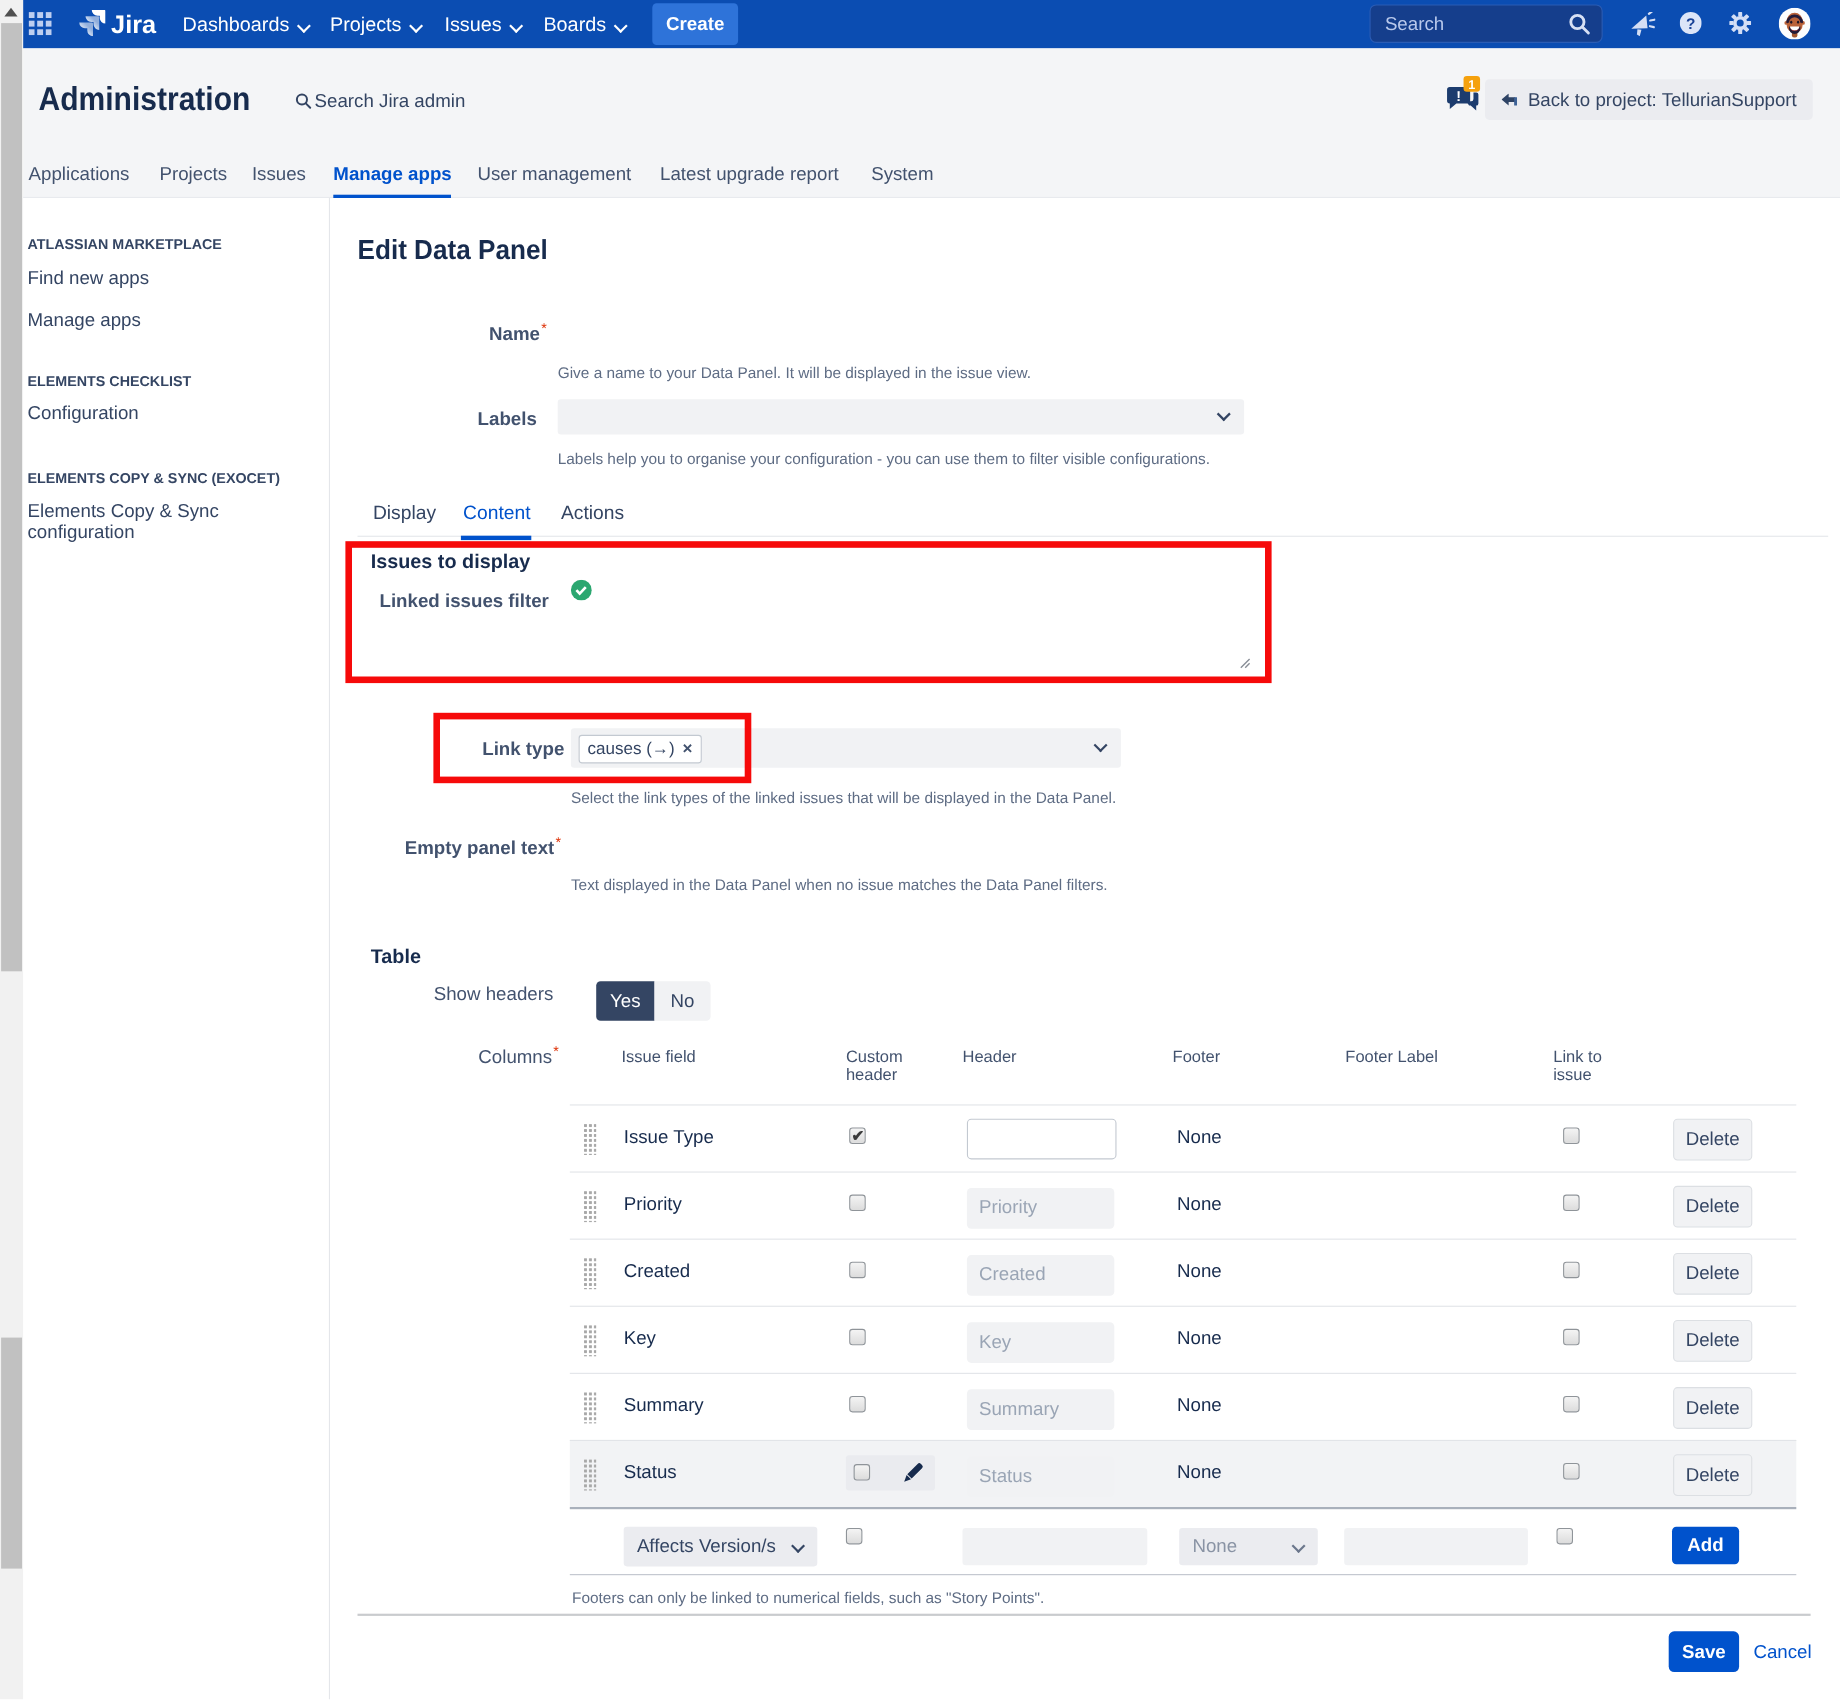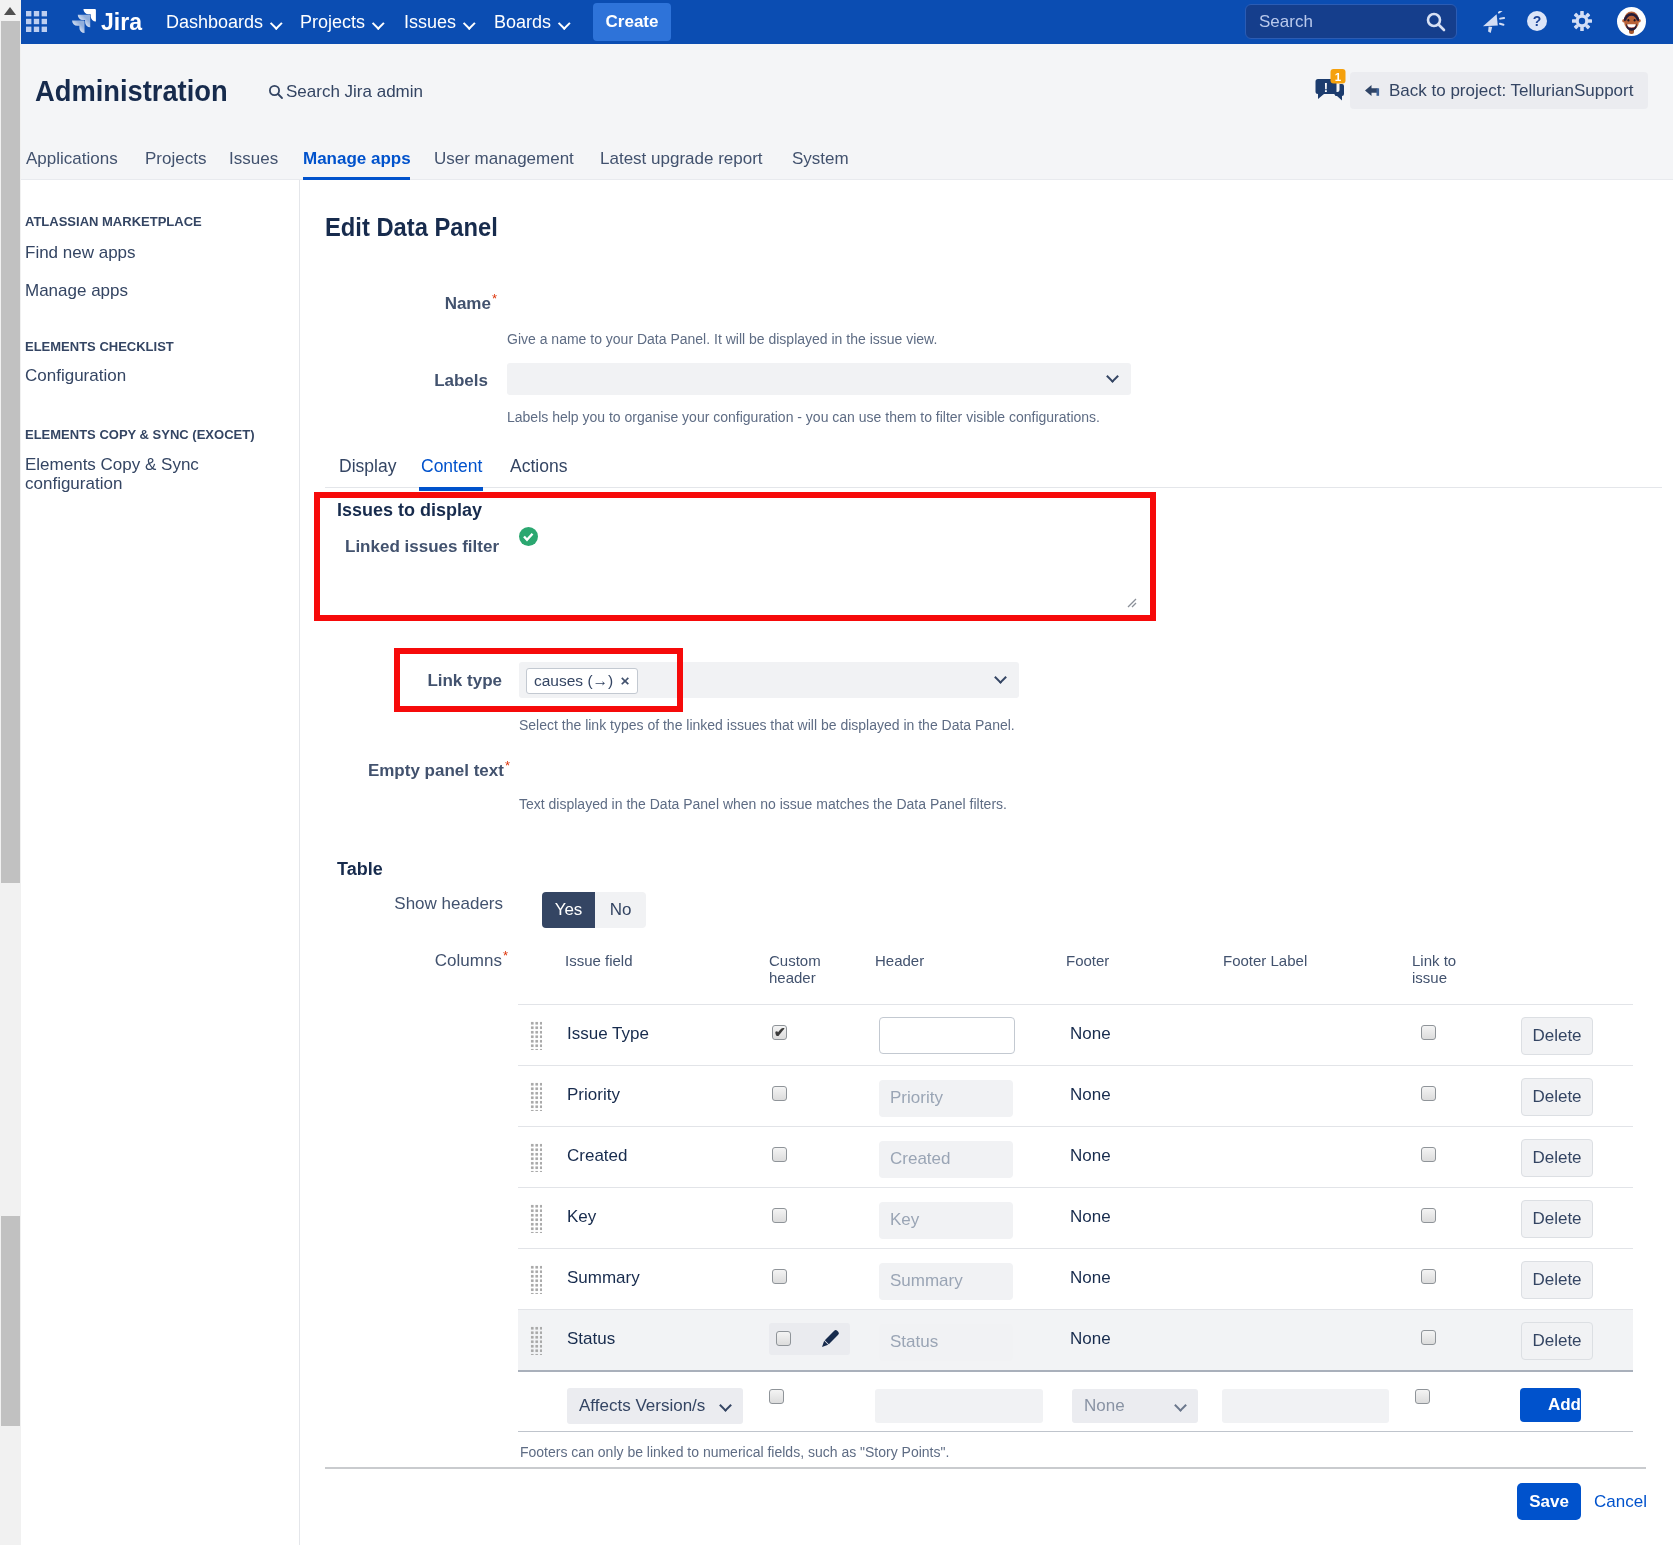--- a/index.html
+++ b/index.html
@@ -228,21 +228,21 @@
   <div class="flabel" style="left:0; width:199px; top:357px;">Linked issues filter</div>
   <svg class="m" style="left:219px; top:347px;" width="19" height="19" viewBox="0 0 19 19">
     <circle cx="9.5" cy="9.5" r="9.5" fill="#2BA770"></circle>
     <path d="M5 9.5 l3 3.2 5.5-6" fill="none" stroke="#fff" stroke-width="2.4"></path>
   </svg>
   <svg class="m" style="left:827px; top:418px;" width="10" height="10" viewBox="0 0 10 10">
     <path d="M9 1 L1 9 M9 5 L5 9" stroke="#8a8f98" stroke-width="1.3" fill="none"></path>
   </svg>
 
   <div class="redbox" style="left:94px; top:468px; width:289px; height:64px;"></div>
-  <div class="flabel" style="left:0; width:202px; top:491px;">Link type</div>
+  <div class="flabel" style="left:11px; width:202px; top:491px;">Link type</div>
   <div class="gsel" style="left:219px; top:482px; width:500px; height:36px;">
       <span class="schev"></span>
     </div>
   <div class="m" style="left:226px; top:488px; height:26px; background:#fff; border:1px solid #c3c9d1; border-radius:3px; font-size:15.5px; color:#344563; line-height:24px; padding:0 7px;">causes (→) <span style="font-weight:700; color:#42526E; margin-left:3px;">×</span></div>
   <div class="fdesc" style="left:219px; top:537px;">Select the link types of the linked issues that will be displayed in the Data Panel.</div>
 
   <div class="flabel" style="left:0; width:210px; top:578px;">Empty panel text<span class="req">*</span></div>
   <div class="fdesc" style="left:219px; top:616px;">Text displayed in the Data Panel when no issue matches the Data Panel filters.</div>
 
   <div class="m" style="left:37px; top:679px; font-size:18px; font-weight:700; color:#172B4D;">Table</div>
@@ -322,21 +322,21 @@
       <div class="cell" style="left:49px; top:16px; width:176px; height:36px; background:#EBECF0; border-radius:3px; font-size:17px; color:#344563; line-height:36px; padding-left:12px;">Affects Version/s
         <span style="position:absolute; right:13px; top:13px; width:9px; height:9px; border-right:2.6px solid #344563; border-bottom:2.6px solid #344563; transform:rotate(45deg);"></span>
       </div>
       <div class="cb" style="left:251px; top:17px;"></div>
       <div class="cell" style="left:357px; top:17px; width:168px; height:34px; background:#F1F2F4; border-radius:3px;"></div>
       <div class="cell" style="left:554px; top:17px; width:126px; height:34px; background:#EBECF0; border-radius:3px; font-size:17px; color:#8993A4; line-height:34px; padding-left:12px;">None
         <span style="position:absolute; right:13px; top:12px; width:9px; height:9px; border-right:2.6px solid #6B778C; border-bottom:2.6px solid #6B778C; transform:rotate(45deg);"></span>
       </div>
       <div class="cell" style="left:704px; top:17px; width:167px; height:34px; background:#F1F2F4; border-radius:3px;"></div>
       <div class="cb" style="left:897px; top:17px;"></div>
-      <div class="cell bluebtn" style="left:1002px; top:16px; width:61px; height:34px; line-height:34px;text-align:right;">Add</div>
+      <div class="cell bluebtn" style="left:1002px; top:16px; width:61px; height:34px; line-height:34px;">Add</div>
     </div>
   </div>
 
   <div class="fdesc" style="left:220px; top:1264px; color:#5E6C84;">Footers can only be linked to numerical fields, such as "Story Points".</div>
   <div class="m" style="left:25px; top:1287px; width:1321px; height:2px; background:#c9cbce;"></div>
   <div class="m bluebtn" style="left:1217px; top:1303px; width:64px; height:37px; line-height:37px; border-radius:5px;">Save</div>
   <div class="m" style="left:1294px; top:1312px; font-size:17px; color:#0052CC;">Cancel</div>
 </div>
 
 </body></html>

